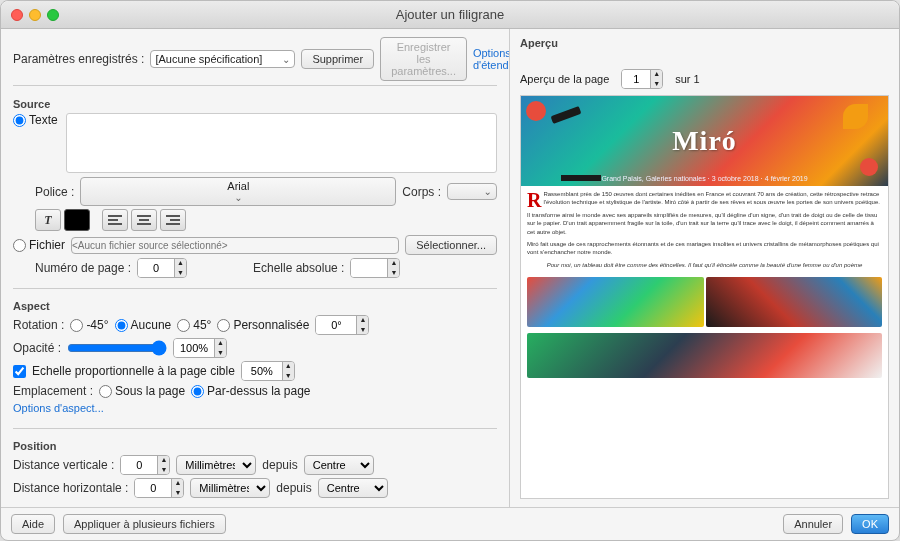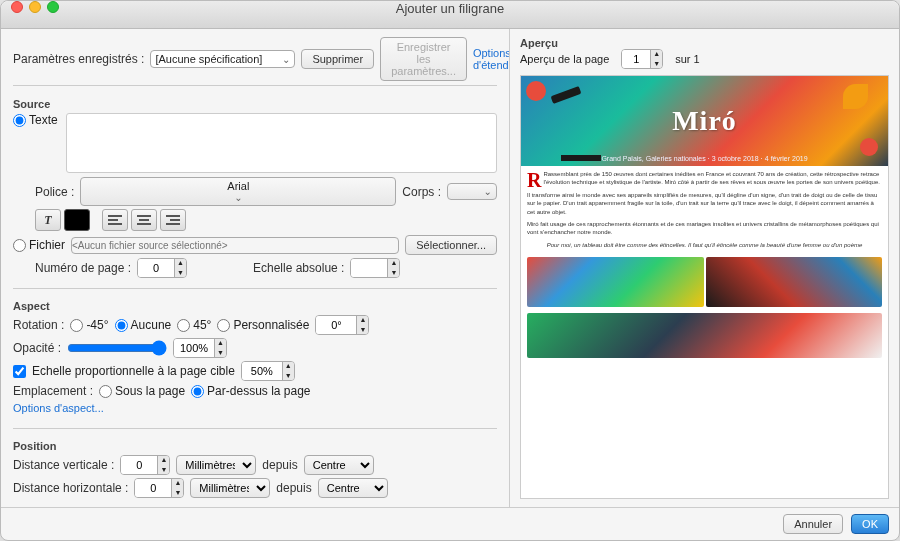--- a/index.html
+++ b/index.html
@@ -20,20 +20,21 @@
       border-radius: 8px;
       display: flex;
       flex-direction: column;
       box-shadow: 0 4px 24px rgba(0,0,0,0.18);
     }
     .titlebar {
       height: 28px;
       background: linear-gradient(to bottom, #ebebeb, #d6d6d6);
       border-radius: 8px 8px 0 0;
       display: flex;
+      align-items: center;
       justify-content: center;
       position: relative;
       border-bottom: 1px solid #bbb;
       flex-shrink: 0;
     }
     .traffic-lights {
       position: absolute;
       left: 10px;
       display: flex;
       gap: 6px;
@@ -169,21 +170,21 @@
       display: flex; align-items: center;
       border: 1px solid #aaa; border-radius: 4px;
       overflow: hidden; height: 20px;
     }
     .spinner-input { width: 36px; border: none; text-align: center; font-size: 11px; background: white; height: 100%; }
     .spinner-arrows { display: flex; flex-direction: column; }
     .spin-arr { font-size: 7px; cursor: pointer; padding: 0 2px; line-height: 10px; background: #e8e8e8; border-left: 1px solid #aaa; }
     .slider-container { flex: 1; max-width: 100px; }
     input[type=range] { width: 100%; }
     .divider { border: none; border-top: 1px solid #ccc; margin: 3px 0; }
-    .preview-label { font-size: 11px; font-weight: 600; color: #444; margin-bottom: 0; }
+    .preview-label { font-size: 11px; font-weight: 600; color: #444; margin-bottom: 20px; }
     .preview-page-row { display: flex; align-items: center; gap: 12px; margin-bottom: 6px; font-size: 11px; }
     .preview-box {
       flex: 1;
       border: 1px solid #ccc;
       background: white;
       overflow: hidden;
       display: flex;
       align-items: flex-start;
       justify-content: center;
     }
@@ -559,16 +560,20 @@
 
           <div class="miro-img-bottom">
             <div class="miro-img-placeholder miro-art-3" style="height:45px;"></div>
           </div>
         </div>
       </div>
     </div>
   </div>
 
   <div class="footer-row">
+    <div class="footer-left">
+      <button class="btn">Aide</button>
+      <button class="btn">Appliquer à plusieurs fichiers</button>
+    </div>
     <button class="btn">Annuler</button>
     <button class="btn btn-blue">OK</button>
   </div>
 </div>
 
 </body></html>

